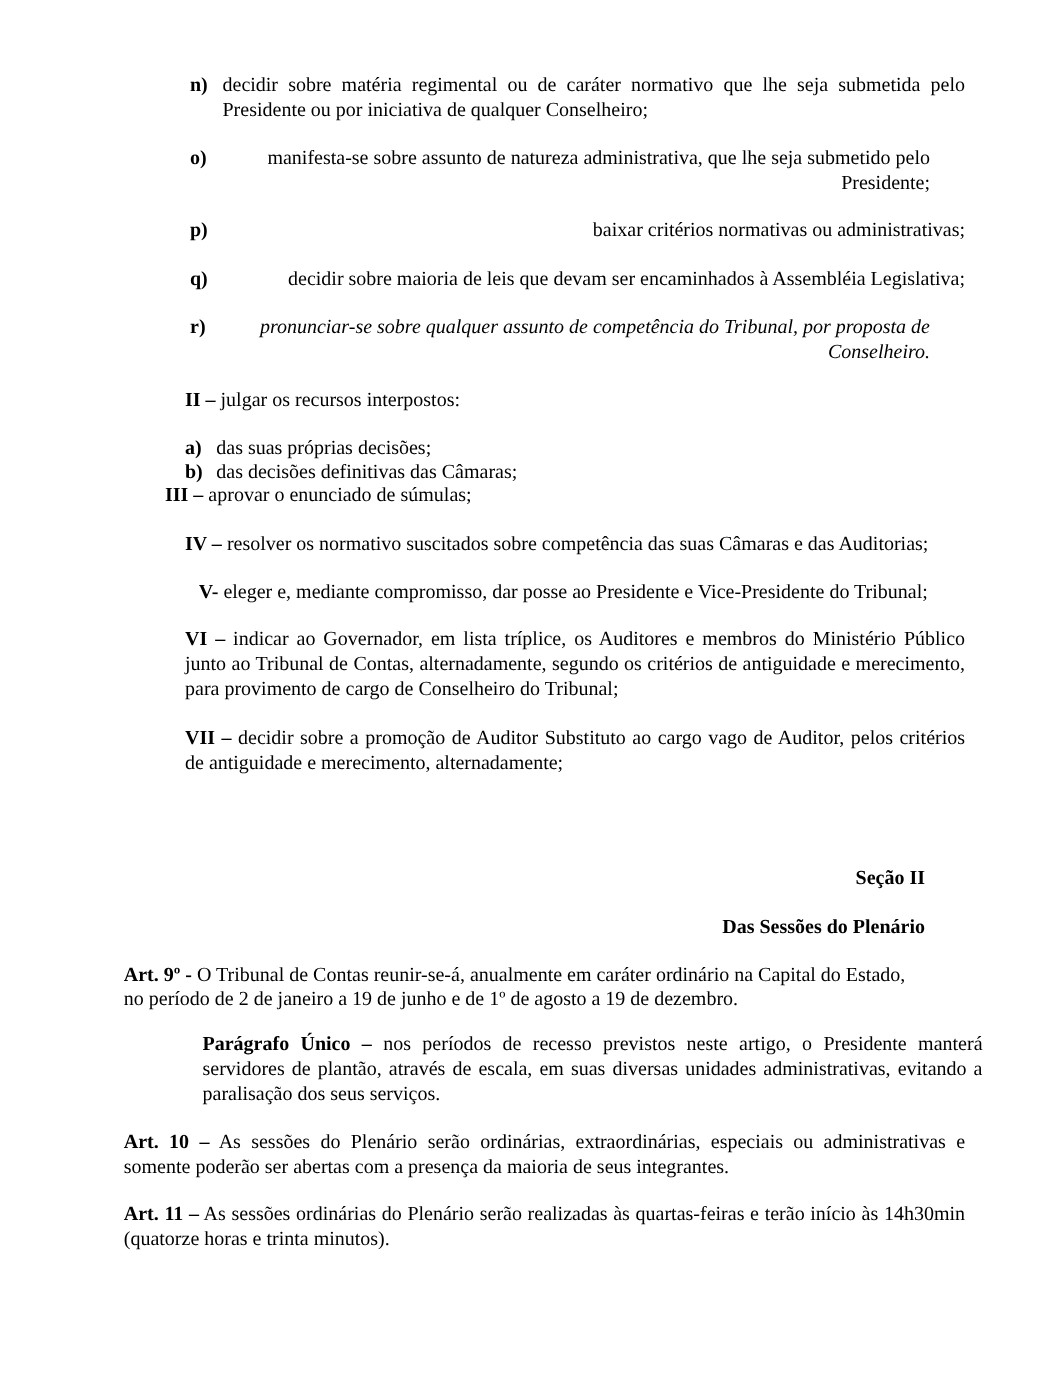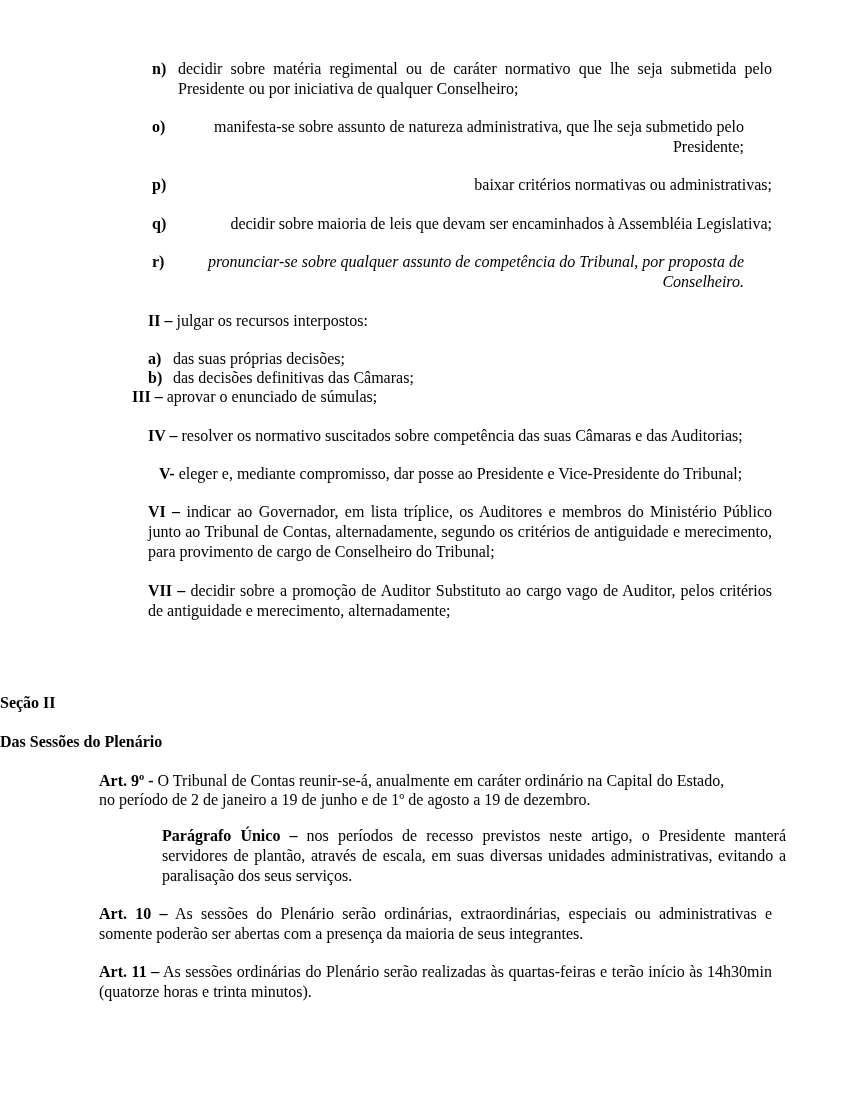--- a/index.html
+++ b/index.html
@@ -53,21 +53,21 @@
       left: 148px;
       line-height: 20px;
       white-space: nowrap;
     }
     .sub .lbl { font-weight: bold; display: inline-block; width: 25px; }
 
     .center {
       position: absolute;
       left: 0;
       width: 740px;
-      text-align: left;
+      text-align: right;
       font-weight: bold;
       line-height: 20px;
     }
   </style>
 </head>
 <body>
 
 <div class="item" style="top:59px;">
   <span class="lbl">n)</span>
   <span class="txt">decidir sobre matéria regimental ou de caráter normativo que lhe seja submetida pelo Presidente ou por iniciativa de qualquer Conselheiro;</span>

